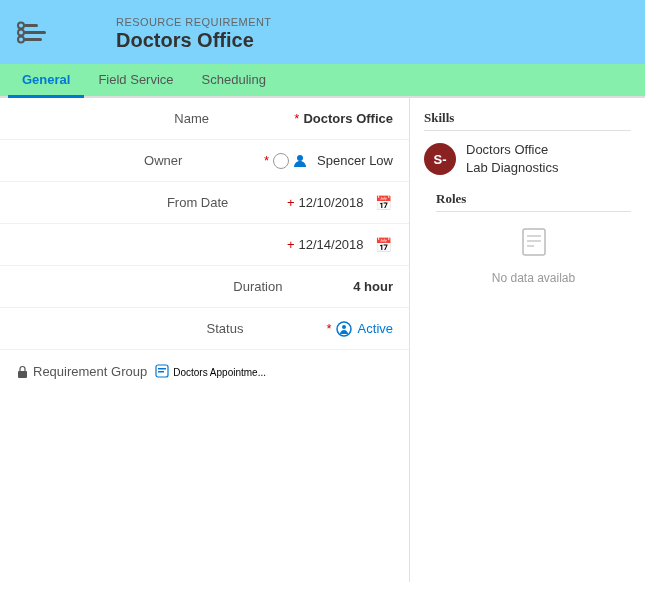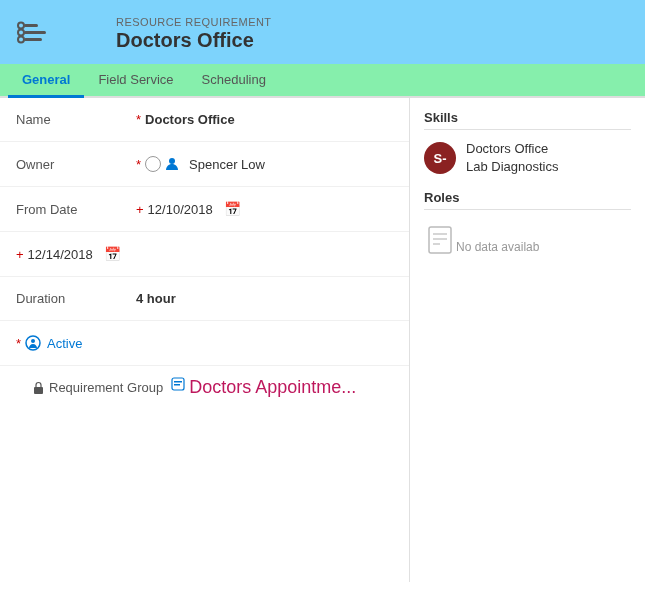--- a/index.html
+++ b/index.html
@@ -69,23 +69,24 @@
 
     
     .left-panel {
       width: 410px;
       border-right: 1px solid #e0e0e0;
       overflow-y: auto;
     }
     .field-row {
       display: flex;
       align-items: center;
-      padding: 14px 16px;
+      padding: 2px 16px;
       border-bottom: 1px solid #f0f0f0;
       min-height: 42px;
+      justify-content: flex-end;
     }
     .field-label {
       width: 120px;
       flex-shrink: 0;
       color: #555;
       font-size: 13px;
     }
     .field-required {
       color: #c00;
       margin-right: 4px;
@@ -122,53 +123,54 @@
     
     .field-row.highlighted {
       border: 2px solid #c0392b;
       margin: 0;
     }
 
     
     .req-group-row {
       display: flex;
       align-items: center;
-      padding: 10px 32px;
+      padding: 10px 16px;
       min-height: 42px;
       gap: 8px;
     }
     .req-group-label {
       color: #555;
       font-size: 13px;
       display: flex;
       align-items: center;
       gap: 4px;
     }
     .req-group-value {
-      color: #be185d;
+      color: #000000;
       cursor: pointer;
-      font-size: 18px;
-      display: flex;
-      align-items: flex-start;
+      font-size: 10px;
+      display: flex;
+      align-items: flex-end;
       gap: 4px;
     }
 
     
     .right-panel {
       flex: 1;
       padding: 12px 14px;
       overflow-y: auto;
     }
     .section-title {
       font-size: 13px;
       font-weight: 600;
       color: #333;
       margin-bottom: 10px;
       padding-bottom: 4px;
       border-bottom: 1px solid #e0e0e0;
+      font-family: Liberation Serif, serif;
     }
 
     .skill-item {
       display: flex;
       align-items: center;
       gap: 10px;
       margin-bottom: 12px;
     }
     .skill-avatar {
       width: 32px;
@@ -182,24 +184,24 @@
       font-size: 13px;
       font-weight: 600;
       flex-shrink: 0;
     }
     .skill-name {
       font-size: 13px;
       color: #333;
       line-height: 1.4;
     }
 
-    .roles-section { margin-top: 14px; }
+    .roles-section { margin-top: 14px; margin-left: 12px; }
     .no-data {
       display: flex;
-      flex-direction: row;
+      flex-direction: column;
       align-items: center;
       color: #999;
       font-size: 12px;
       margin-top: 14px;
     }
     .no-data-icon {
       font-size: 28px;
       margin-bottom: 6px;
       color: #bbb;
     }
@@ -272,20 +274,21 @@
       </div>
     </div>
 
     <div class="field-row">
       <div class="field-label">Duration</div>
       <div class="field-value bold">4 hour</div>
     </div>
 
 
     <div class="field-row">
+      <div class="field-label">Status</div>
       <span class="field-required">*</span>
       <div class="field-value">
         <svg width="16" height="16" viewBox="0 0 16 16" fill="#0078d4">
           <circle cx="8" cy="8" r="7" fill="none" stroke="#0078d4" stroke-width="1.5"></circle>
           <circle cx="8" cy="6" r="2" fill="#0078d4"></circle>
           <path d="M4 13c0-2.2 1.8-4 4-4s4 1.8 4 4" fill="#0078d4"></path>
         </svg>
         <span style="color:#0078d4;">Active</span>
       </div>
     </div>

